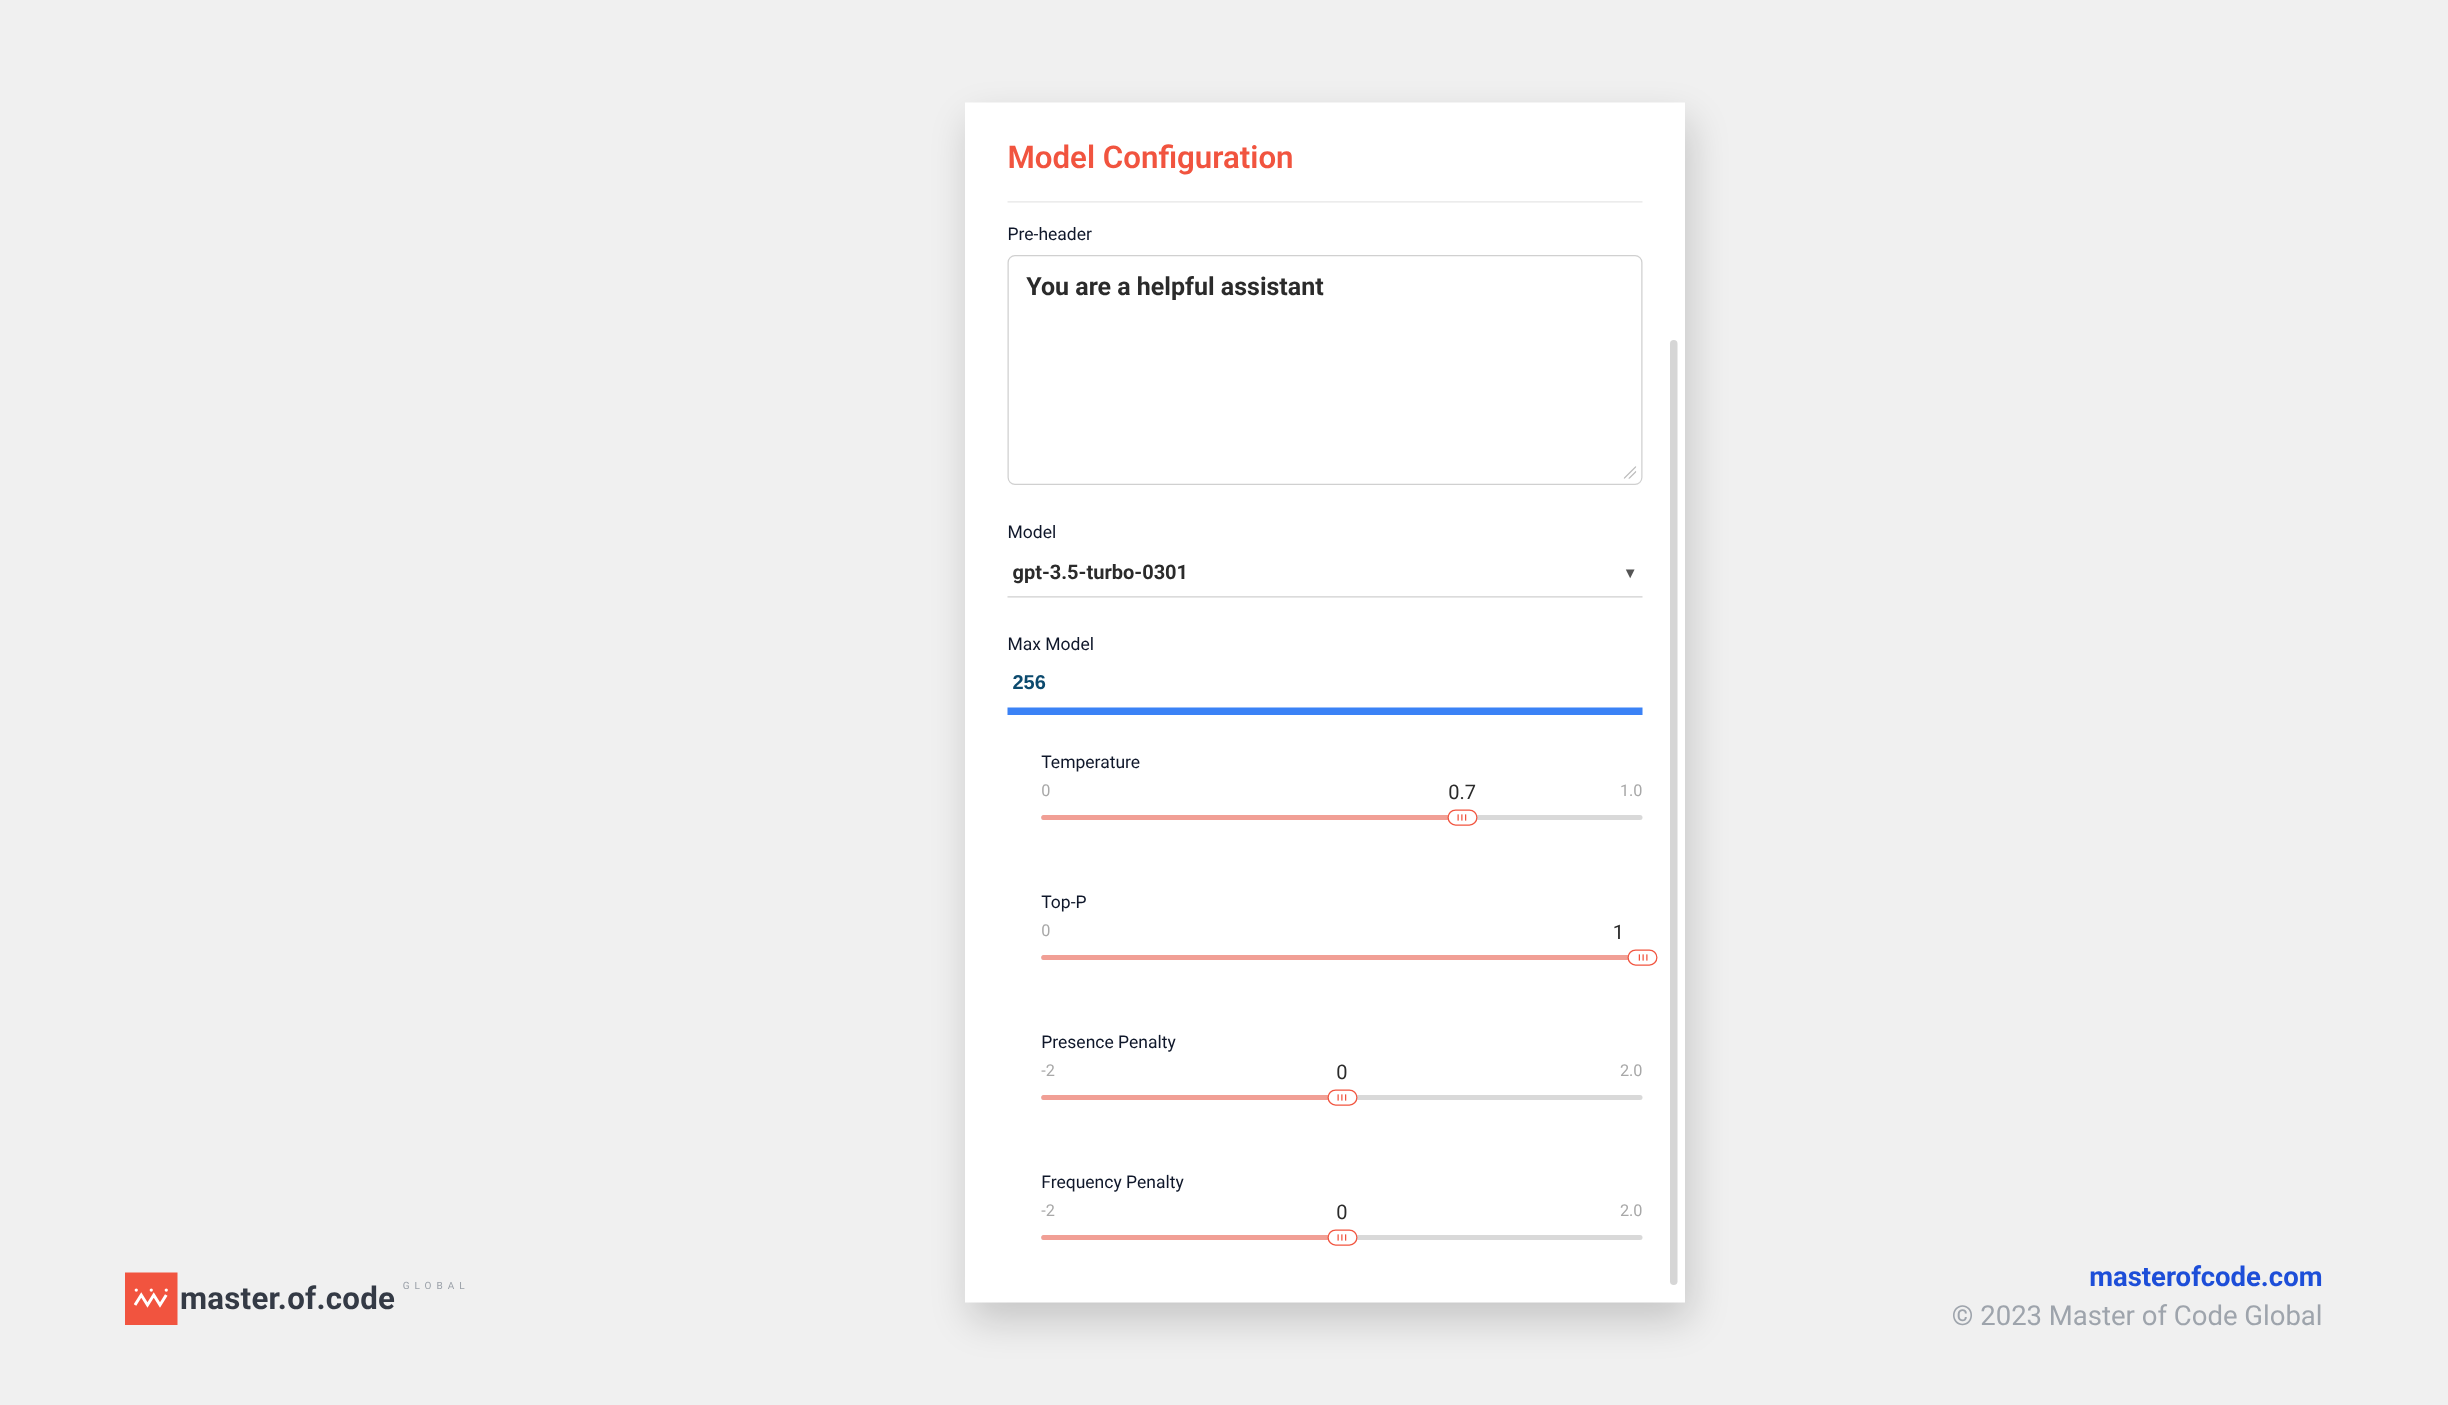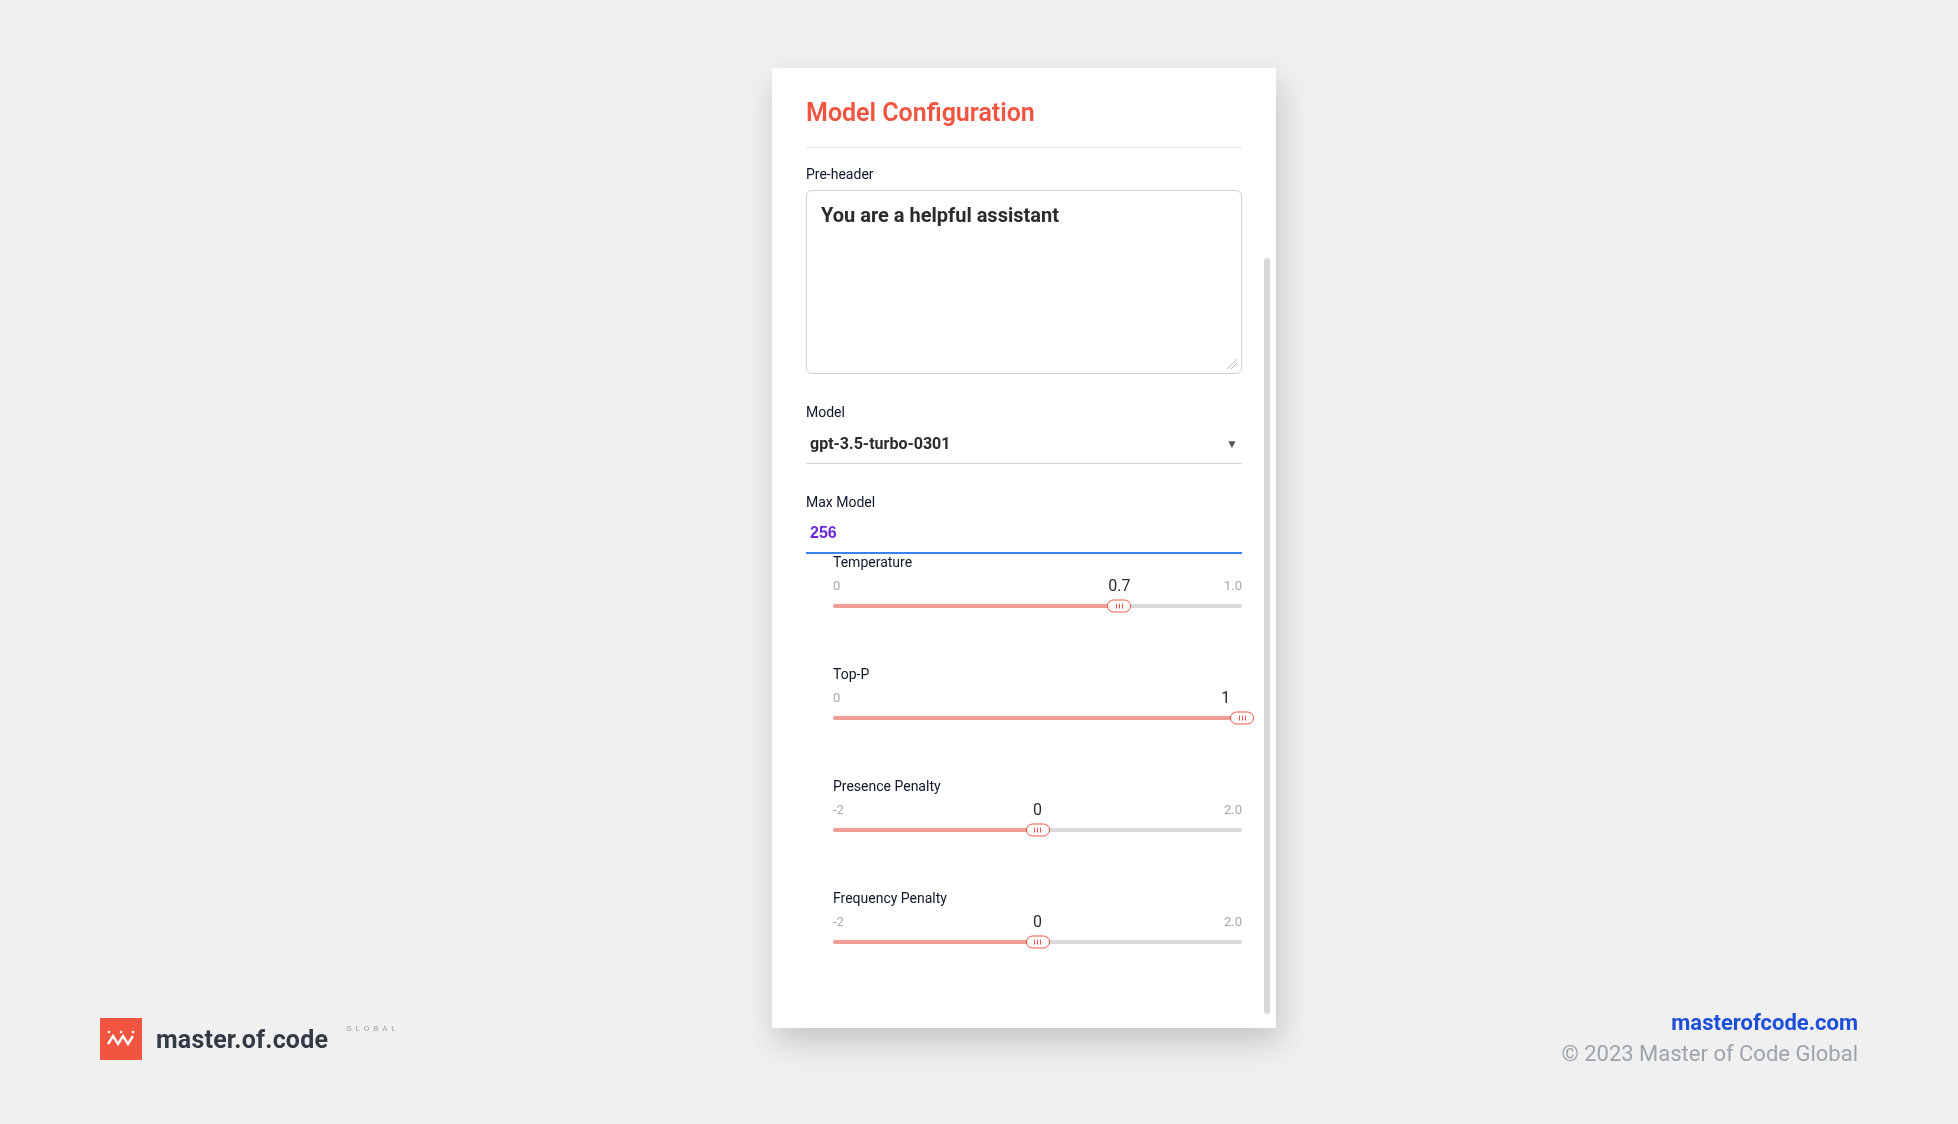--- a/index.html
+++ b/index.html
@@ -12,22 +12,22 @@
   }
   .stage {
     position: relative;
     width: 1958px;
     height: 1124px;
     background: #f0f0f0;
   }
   .panel {
     position: absolute;
     left: 772px;
-    top: 68px;
-    width: 504px;
+    top: 82px;
+    width: 576px;
     height: 960px;
     background: #ffffff;
     box-shadow: 4px 14px 30px rgba(0,0,0,0.18);
     padding: 30px 34px 0 34px;
     overflow: hidden;
   }
   .panel-scroll {
     position: absolute;
     right: 6px;
     top: 190px;
@@ -77,26 +77,27 @@
   }
   .model-value {
     font-size: 16px;
     font-weight: 700;
     color: #2b2b2b;
   }
   .chevron { font-size: 12px; color: #555; }
   .maxtokens-input {
     width: 100%;
     border: none;
-    border-bottom: 2px solid #3b82f6;
+    border-bottom: 6px solid #3b82f6;
     padding: 6px 4px 10px 4px;
     font-size: 16px;
     font-weight: 700;
-    color: #6d28d9;
+    color: #0c4a6e;
     outline: none;
+    margin-bottom: 30px;
     background: transparent;
   }
   .group { margin-top: 30px; }
   .slider-group { margin-bottom: 58px; position: relative; margin-left: 27px; }
   .slider-header { position: relative; height: 22px; margin-bottom: 4px; }
   .slider-min, .slider-max {
     position: absolute;
     font-size: 13px;
     color: #a8a8a8;
     top: 0;
@@ -152,21 +153,21 @@
     display: block;
   }
 
   
   .brand {
     position: absolute;
     left: 100px;
     bottom: 64px;
     display: flex;
     align-items: center;
-    gap: 14px;
+    gap: 2px;
   }
   .brand-mark {
     width: 42px;
     height: 42px;
     background: #f1543f;
     display: flex;
     align-items: center;
     justify-content: center;
   }
   .brand-text {

